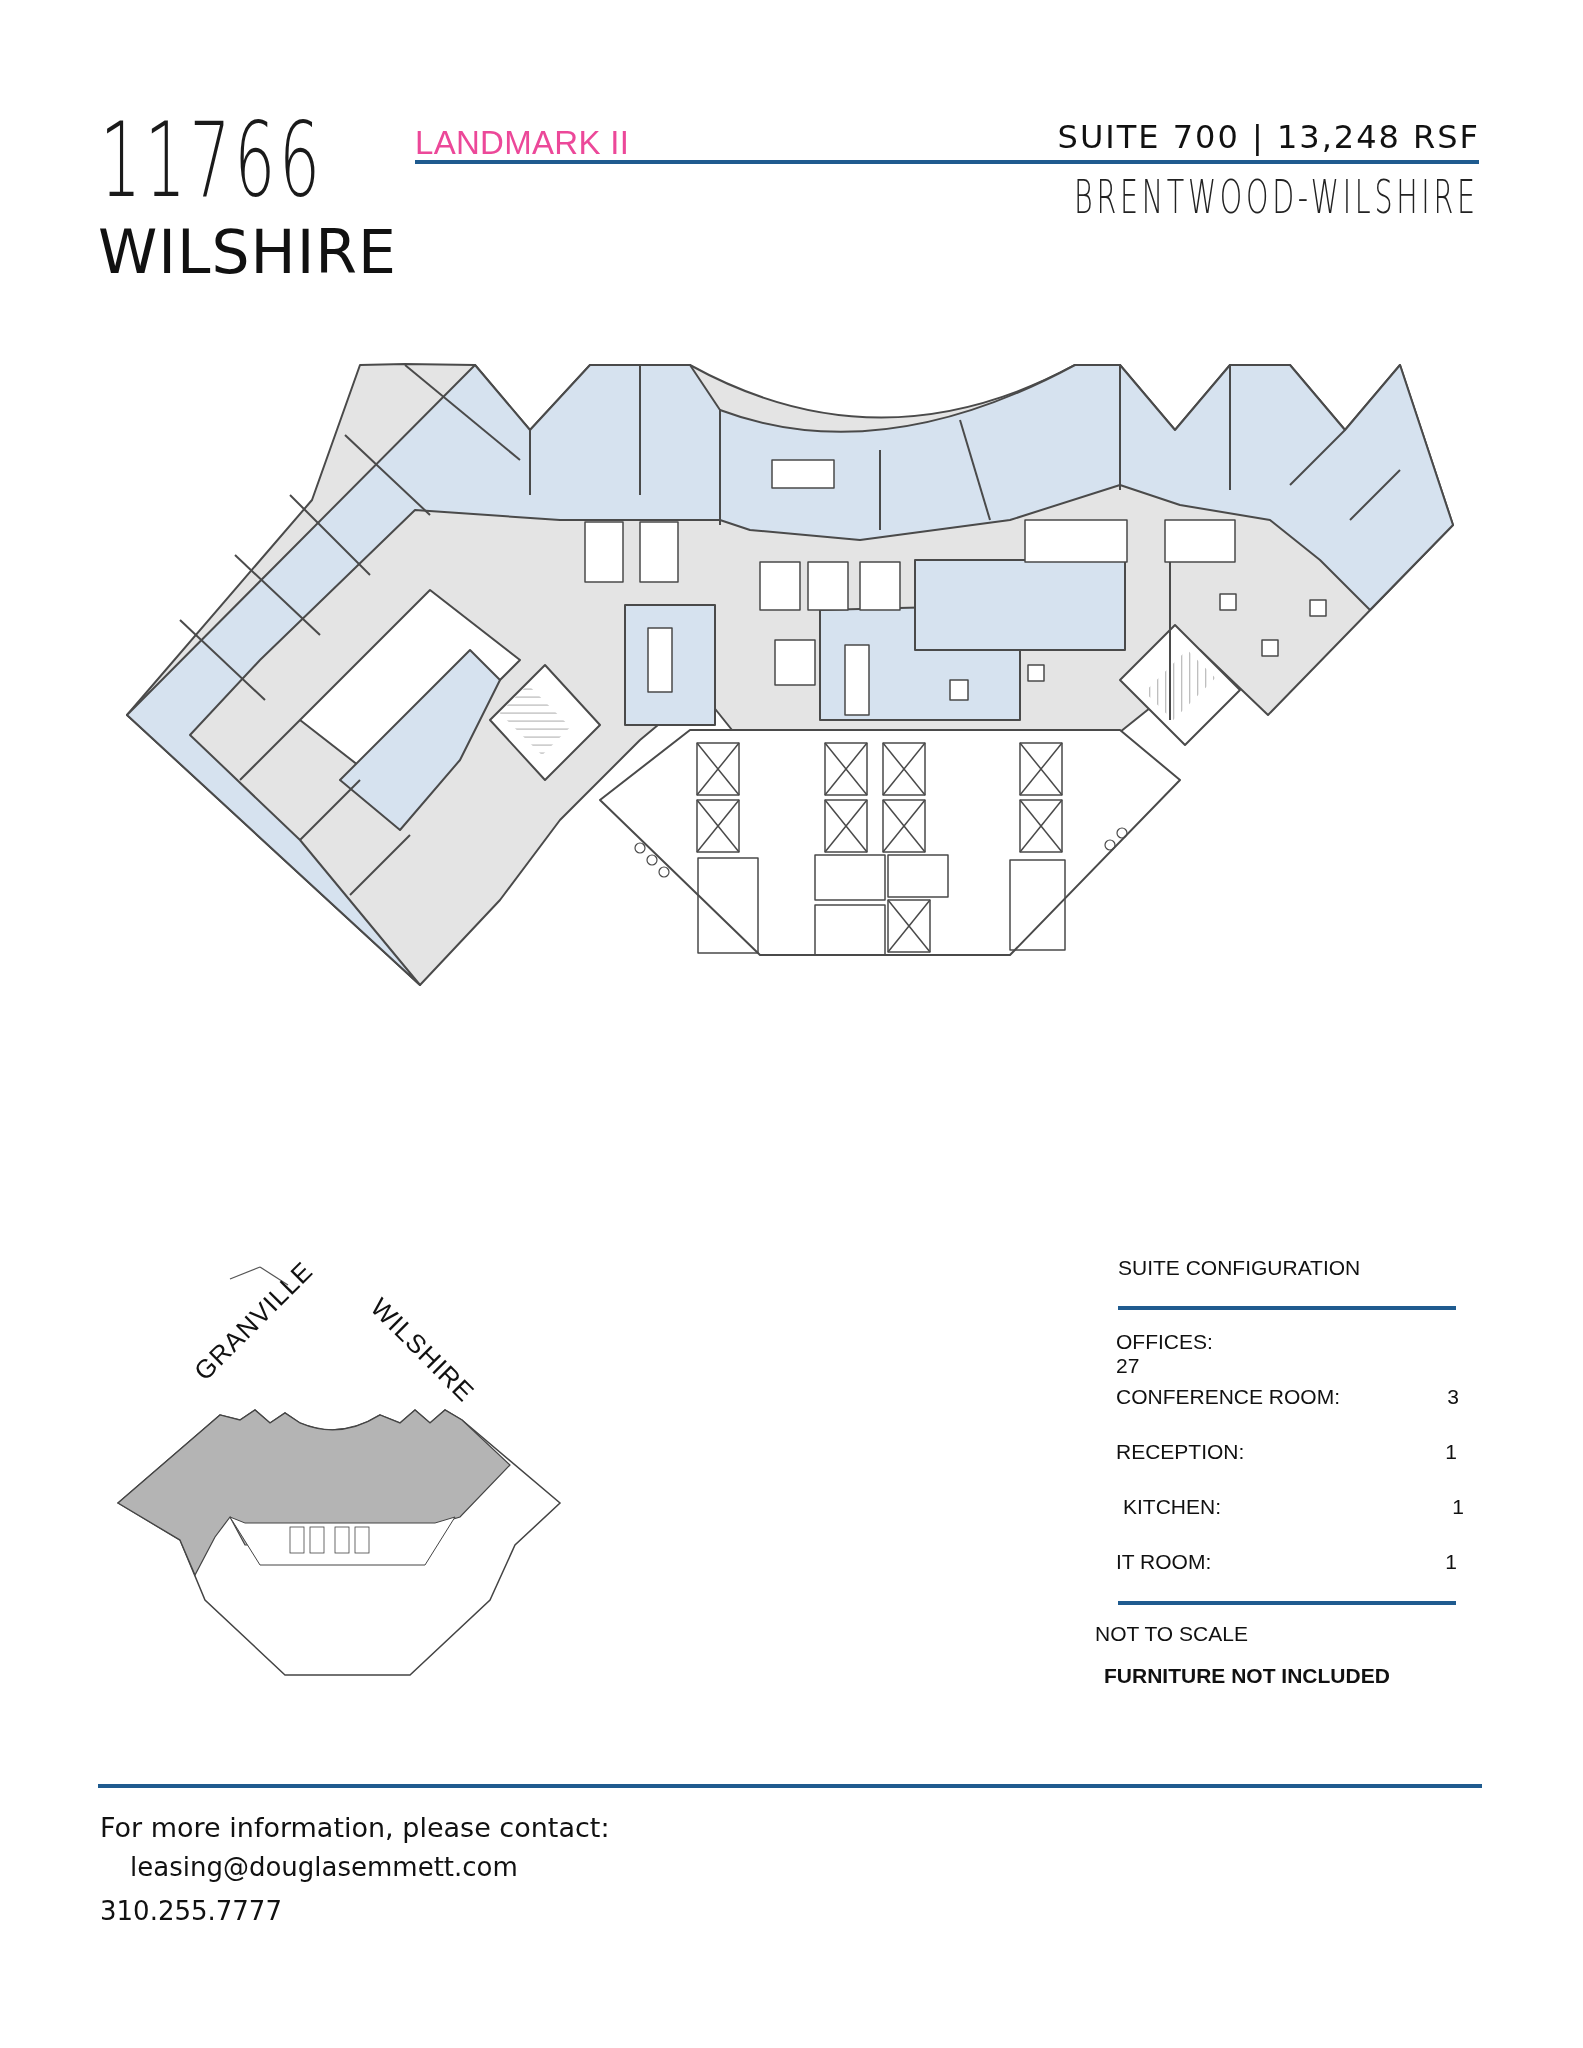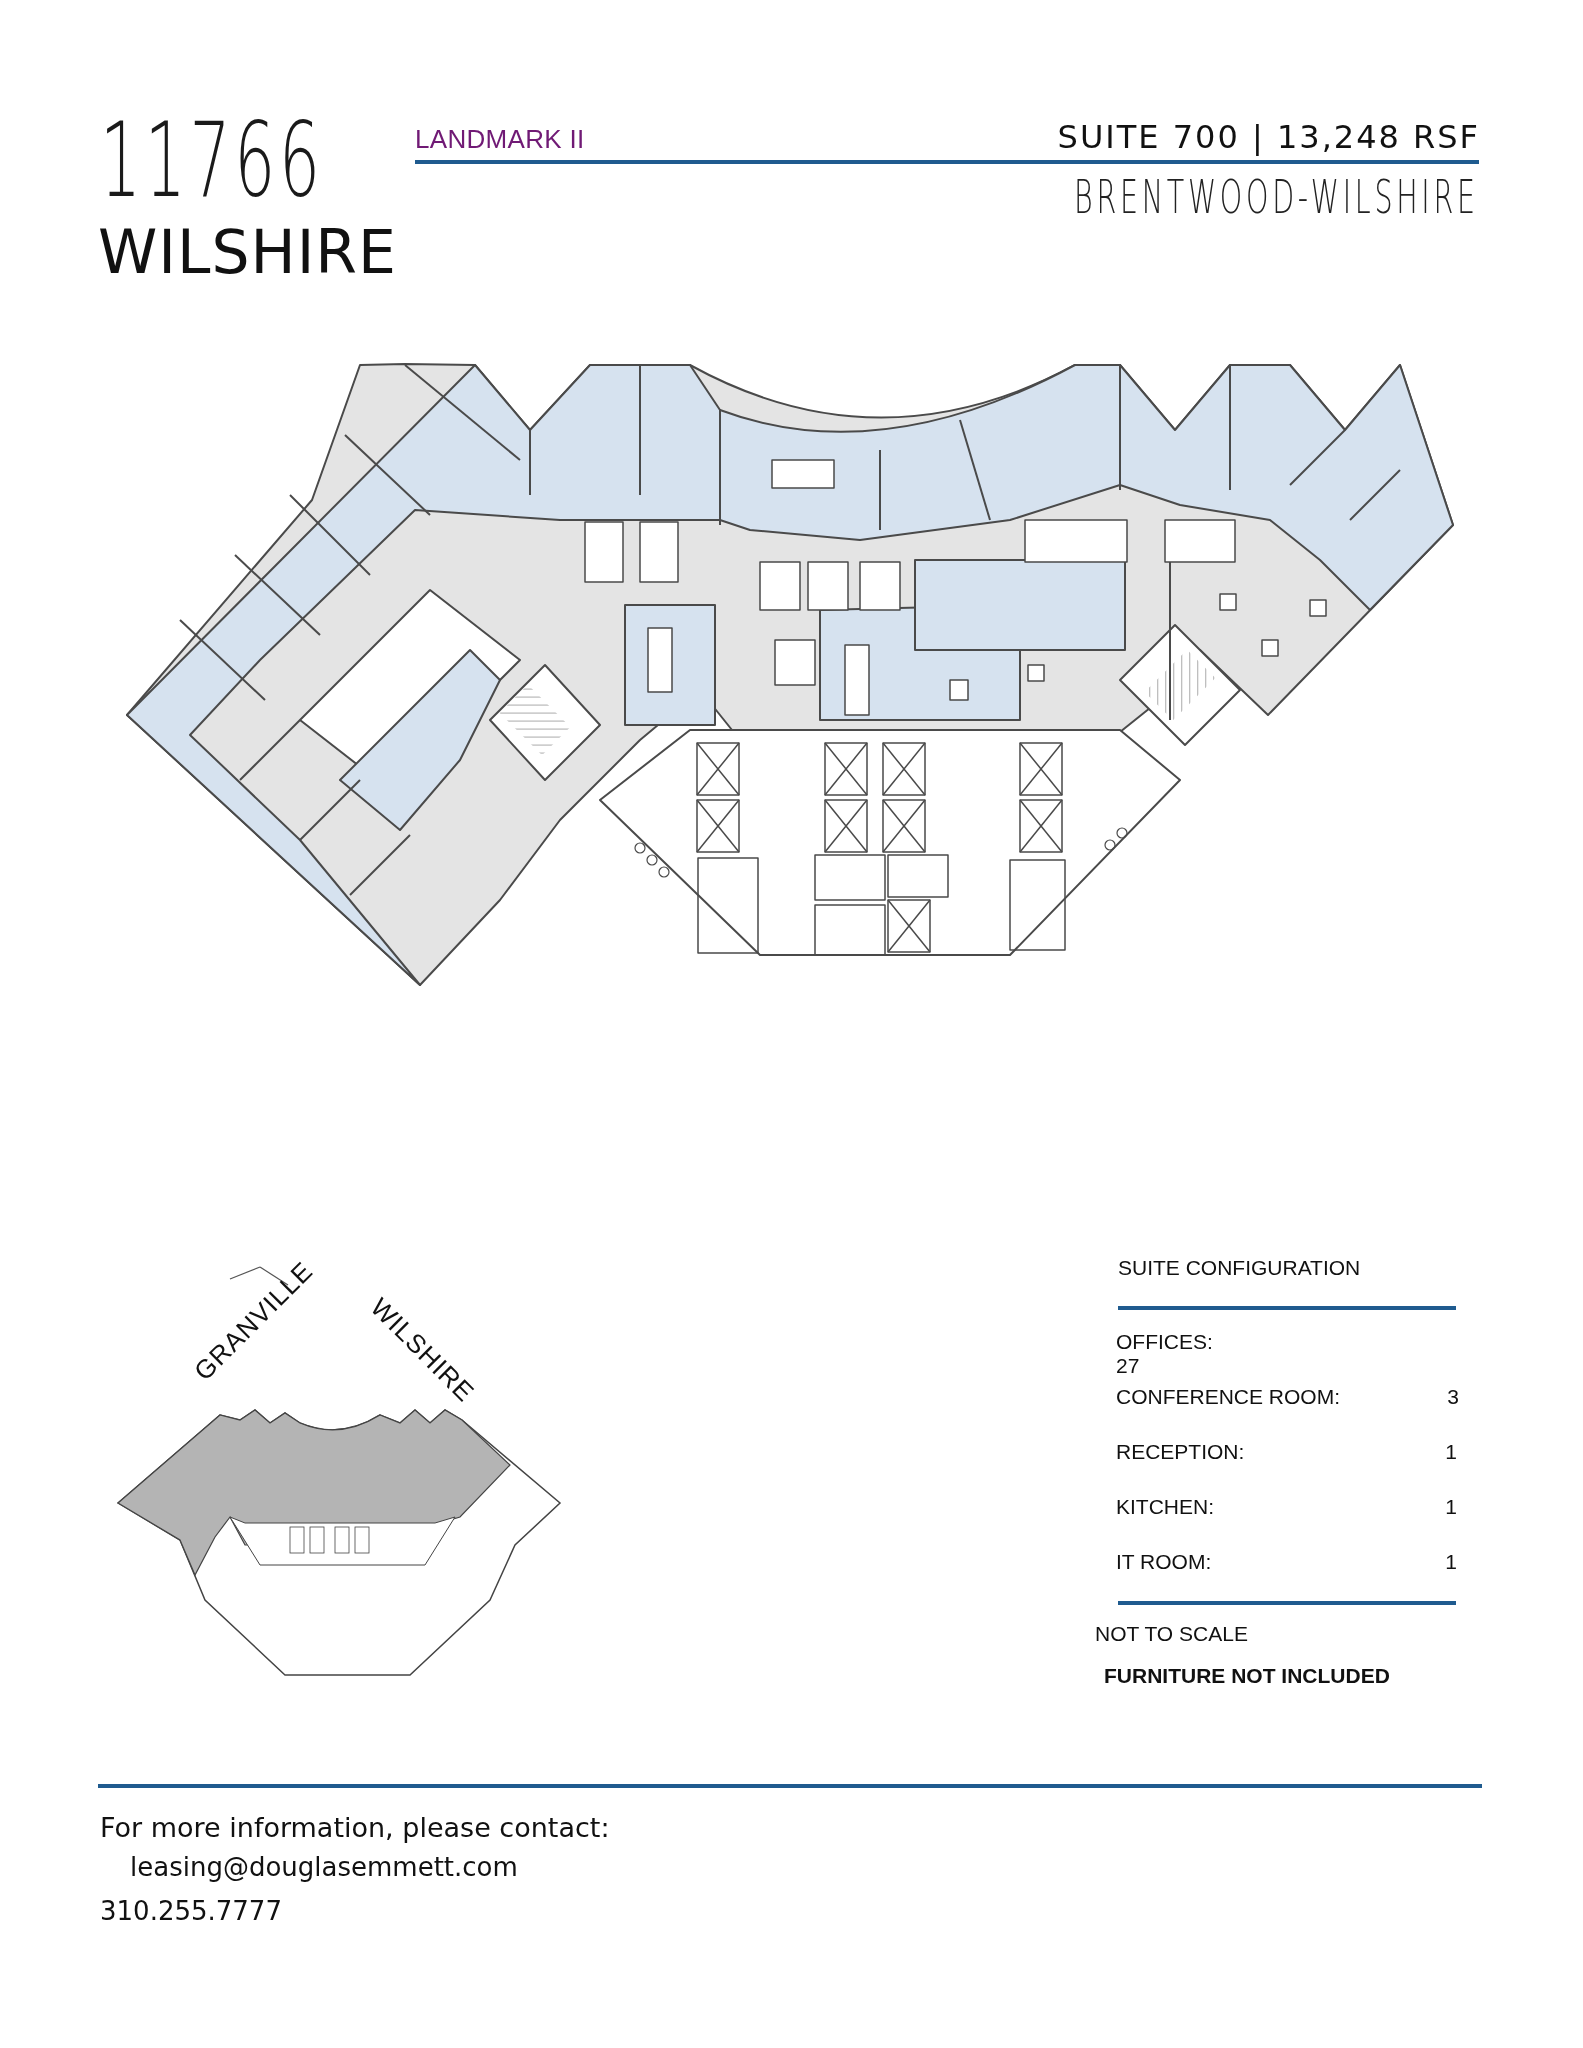--- a/index.html
+++ b/index.html
@@ -4,21 +4,21 @@
 <style>
   html, body { margin:0; padding:0; background:#ffffff; }
   body { width:1583px; height:2048px; position:relative; overflow:hidden;
          font-family:"Liberation Sans", sans-serif; color:#111; }
   .abs { position:absolute; }
   .title-num { left:100px; top:108px; font-family:"DejaVu Sans", sans-serif; font-weight:200;
                font-size:104px; line-height:104px; letter-spacing:6px; color:#1a1a1a;
                transform:scaleX(0.62); transform-origin:left top; -webkit-text-stroke:0; font-stretch:condensed; }
   .title-name { left:98px; top:222px; font-family:"DejaVu Sans", sans-serif; font-size:60px; line-height:60px;
                 letter-spacing:1px; color:#111; }
-  .bldg { left:415px; top:124px; font-size:26px; letter-spacing:0.3px; color:#701a75; }
+  .bldg { left:415px; top:124px; font-size:33px; letter-spacing:0.3px; color:#ec4899; }
   .suite { right:103px; top:118px; font-family:"DejaVu Sans", sans-serif; font-size:32px; letter-spacing:2px; color:#111; }
   .rule-top { left:415px; top:160px; width:1064px; height:4px; background:#1f5b8f; }
   .submarket { right:104px; top:174px; font-family:"DejaVu Sans", sans-serif; font-size:46px; line-height:46px;
                letter-spacing:6px; color:#222; font-weight:200; transform:scaleX(0.62); transform-origin:right top; }
   .plan { left:0; top:0; }
   .cfg-title { left:1118px; top:1256px; width:332px; text-align:left; font-size:21px; color:#111; }
   .cfg-rule { left:1118px; width:338px; height:4px; background:#1f5b8f; }
   .cfg-row { left:1116px; width:362px; font-size:21px; color:#111; display:flex; justify-content:space-between; }
   .cfg-note { left:1110px; width:380px; text-align:left; font-size:21px; color:#111; }
   .rule-bottom { left:98px; top:1784px; width:1384px; height:4px; background:#1f5b8f; }
@@ -187,21 +187,21 @@
   <span>27</span>
 </div>
 <div class="abs cfg-row" style="top:1385px;width:343px;">
   <span>CONFERENCE ROOM:</span>
   <span>3</span>
 </div>
 <div class="abs cfg-row" style="top:1440px;width:341px;">
   <span>RECEPTION:</span>
   <span>1</span>
 </div>
-<div class="abs cfg-row" style="top:1495px;width:341px;">
+<div class="abs cfg-row" style="top:1495px;width:341px;margin-left:7px;">
   <span>KITCHEN:</span>
   <span>1</span>
 </div>
 <div class="abs cfg-row" style="top:1550px;width:341px;">
   <span>IT ROOM:</span>
   <span>1</span>
 </div>
 <div class="abs cfg-rule" style="top:1601px;"></div>
 <div class="abs cfg-note" style="top:1622px;left:1095px;">NOT TO SCALE</div>
 <div class="abs cfg-note" style="top:1664px;left:1104px;font-weight:bold;">FURNITURE NOT INCLUDED</div>

